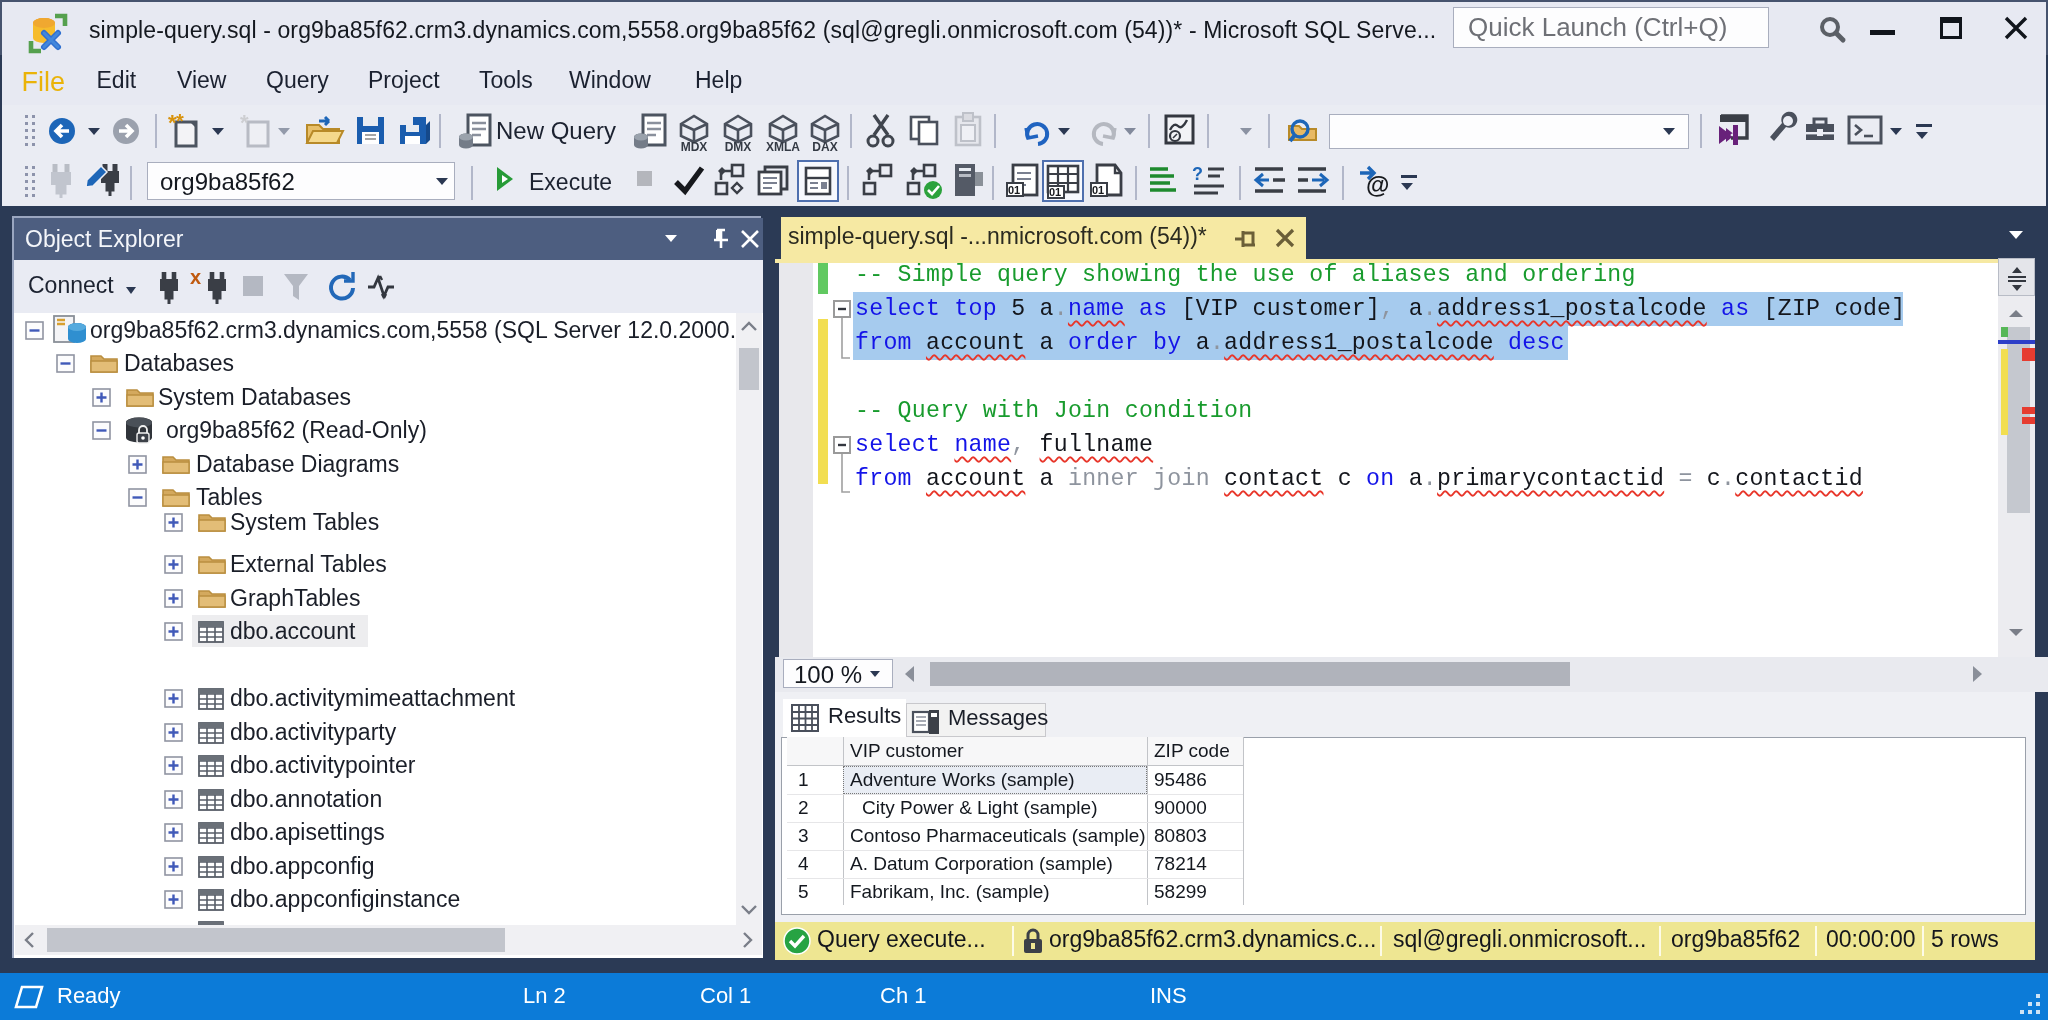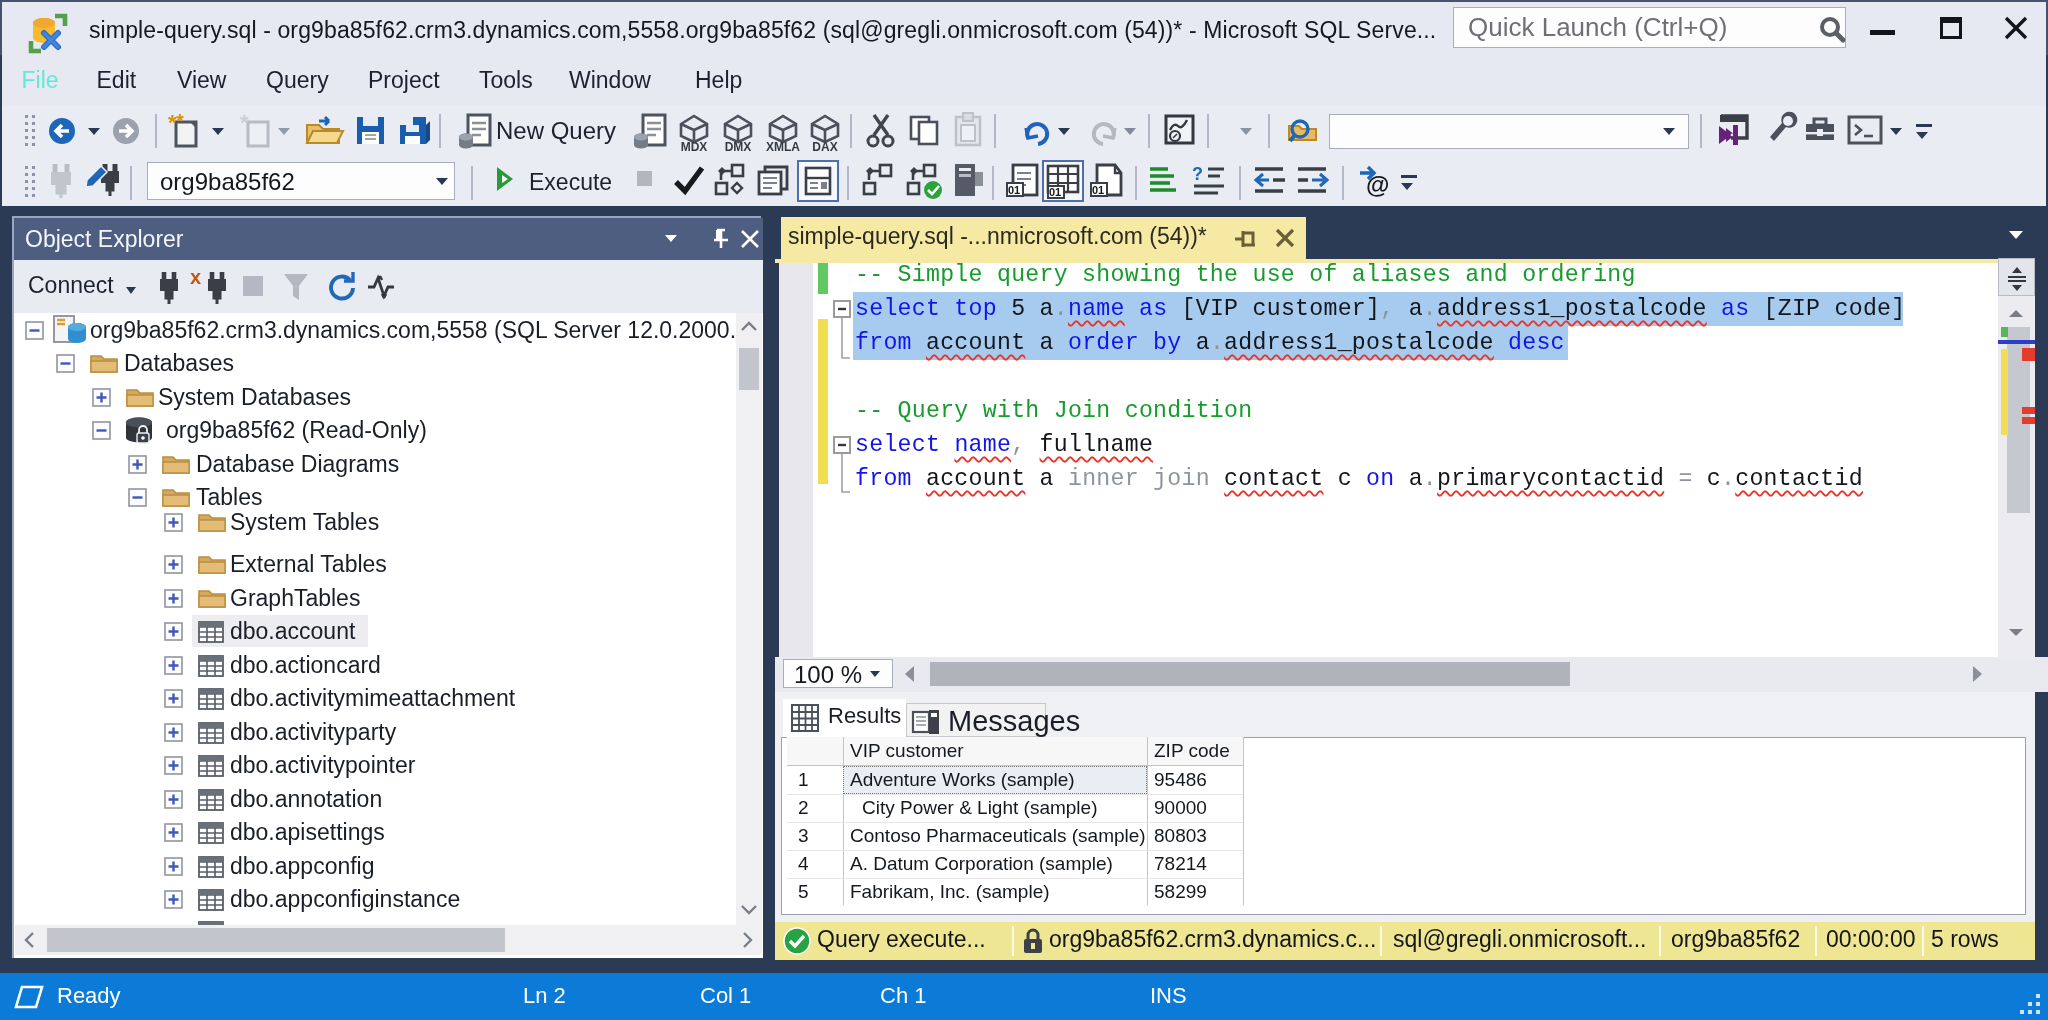--- a/index.html
+++ b/index.html
@@ -30,35 +30,35 @@
  <svg style="left:26px;top:11px" width="40" height="42">
   <path d="M27 3 h10 v10" fill="none" stroke="#55a04e" stroke-width="4.6"></path>
   <path d="M3 28 v10 h10" fill="none" stroke="#55a04e" stroke-width="4.6"></path>
   <ellipse cx="16" cy="10" rx="11" ry="5" fill="#e89c28"></ellipse>
   <path d="M5 10 v15 a11 5 0 0 0 22 0 v-15" fill="#f6bc2c"></path>
   <ellipse cx="16" cy="10" rx="11" ry="5" fill="#f0a830"></ellipse>
   <path d="M16 20 l14 14 M30 20 l-14 14" stroke="#2f6fd0" stroke-width="6" stroke-linecap="round"></path>
   <path d="M16 20 l14 14 M30 20 l-14 14" stroke="#4287dc" stroke-width="3" stroke-linecap="round"></path>
  </svg>
  <div class="abs" style="left:87px;top:15px;font-size:23px;letter-spacing:0.12px;color:#14181f">simple-query.sql - org9ba85f62.crm3.dynamics.com,5558.org9ba85f62 (sql@gregli.onmicrosoft.com (54))* - Microsoft SQL Serve...</div>
- <div class="abs" style="left:1451px;top:5px;width:393px;height:41px;background:#fdfdfe;border:1px solid #a9aebe">
+ <div class="abs" style="left:1451px;top:5px;width:316px;height:41px;background:#fdfdfe;border:1px solid #a9aebe">
    <div class="abs" style="left:14px;top:4px;font-size:26px;color:#6e7076">Quick Launch (Ctrl+Q)</div>
    <svg style="left:364px;top:7px" width="28" height="28">
         <circle cx="12" cy="12" r="8" fill="none" stroke="#5b5f66" stroke-width="4"></circle>
         <path d="M18 18 L25 25" stroke="#5b5f66" stroke-width="5" stroke-linecap="round"></path>
       </svg>
  </div>
  <div class="abs" style="left:1868px;top:28px;width:25px;height:5px;background:#11151c"></div>
  <div class="abs" style="left:1938px;top:15px;width:22px;height:22px;border:3px solid #11151c;border-top-width:6px"></div>
  <svg style="left:2003px;top:15px" width="22" height="22">
       <path d="M1 1 L21 21 M21 1 L1 21" stroke="#11151c" stroke-width="3.4"></path>
     </svg>
 </div>
 
-<div class="abs" style="left:21.5px;top:67px;font-size:23px;color:#5eead4">File</div>
+<div class="abs" style="left:21.5px;top:67px;font-size:27px;color:#eab308">File</div>
 <div class="abs" style="left:96.5px;top:67px;font-size:23px;color:#1b2130">Edit</div>
 <div class="abs" style="left:177px;top:67px;font-size:23px;color:#1b2130">View</div>
 <div class="abs" style="left:266px;top:67px;font-size:23px;color:#1b2130">Query</div>
 <div class="abs" style="left:368px;top:67px;font-size:23px;color:#1b2130">Project</div>
 <div class="abs" style="left:479px;top:67px;font-size:23px;color:#1b2130">Tools</div>
 <div class="abs" style="left:569px;top:67px;font-size:23px;color:#1b2130">Window</div>
 <div class="abs" style="left:695px;top:67px;font-size:23px;color:#1b2130">Help</div>
 
 <div class="grip" style="left:22px;top:112px"></div>
 <svg style="left:49px;top:118px" width="27" height="27">
@@ -473,29 +473,20 @@
 <div class="trow" style="top:301px">
       <div class="abs" style="left:177px;top:1px;width:176px;height:32px;background:#ededef"></div>
       <svg style="left:149px;top:8px" width="19" height="19">
         <use href="#expP"></use>
       </svg>
       <svg style="left:183px;top:5px" width="26" height="26">
         <use href="#tbl"></use>
       </svg>
       <span class="lbl" style="left:215px">dbo.account</span>
     </div>
-<div class="trow" style="top:335px">
-      <svg style="left:149px;top:8px" width="19" height="19">
-        <use href="#expP"></use>
-      </svg>
-      <svg style="left:183px;top:5px" width="26" height="26">
-        <use href="#tbl"></use>
-      </svg>
-      <span class="lbl" style="left:215px">dbo.actioncard</span>
-    </div>
 <div class="trow" style="top:368px">
       <svg style="left:149px;top:8px" width="19" height="19">
         <use href="#expP"></use>
       </svg>
       <svg style="left:183px;top:5px" width="26" height="26">
         <use href="#tbl"></use>
       </svg>
       <span class="lbl" style="left:215px">dbo.activitymimeattachment</span>
     </div>
 <div class="trow" style="top:402px">
@@ -656,21 +647,21 @@
 </div>
 
 <div class="abs" style="left:775px;top:692px;width:1260px;height:230px;background:#eff0f4">
  <div class="abs" style="left:131px;top:11px;width:140px;height:34px;background:#f2f2f2;border:1px solid #c8c8cc"></div>
  <svg style="left:136px;top:16px" width="30" height="30">
       <rect x="2" y="4" width="16" height="20" fill="#fff" stroke="#4a505c" stroke-width="2.2"></rect>
       <path d="M5 9 h10 M5 13 h10 M5 17 h10" stroke="#8a909c" stroke-width="1.6"></path>
       <rect x="18" y="2" width="10" height="24" fill="#3c4048"></rect>
       <rect x="20" y="5" width="6" height="4" fill="#fff"></rect>
     </svg>
- <div class="abs" style="left:173px;top:13px;font-size:29px;color:#1a1e28">Messages</div>
+ <div class="abs" style="left:173px;top:13px;font-size:22px;color:#1a1e28">Messages</div>
  <div class="abs" style="left:8px;top:7px;width:123px;height:38px;background:#fff"></div>
  <svg style="left:16px;top:12px" width="28" height="28">
       <rect x="1" y="1" width="26" height="26" fill="#fff" stroke="#4a505c" stroke-width="2"></rect>
       <path d="M1 8 h26 M1 14.5 h26 M1 21 h26 M8 1 v26 M14.5 1 v26 M21 1 v26" stroke="#4a505c" stroke-width="1.8"></path>
     </svg>
  <div class="abs" style="left:53px;top:11px;font-size:22px;color:#1a1e28">Results</div>
  <div class="abs" style="left:6px;top:45px;width:1245px;height:178px;background:#fff;border:1px solid #9aa0aa"></div>
 </div>
 
 <div class="abs" style="left:787px;top:737px;width:456px;background:#fff;white-space:nowrap">

